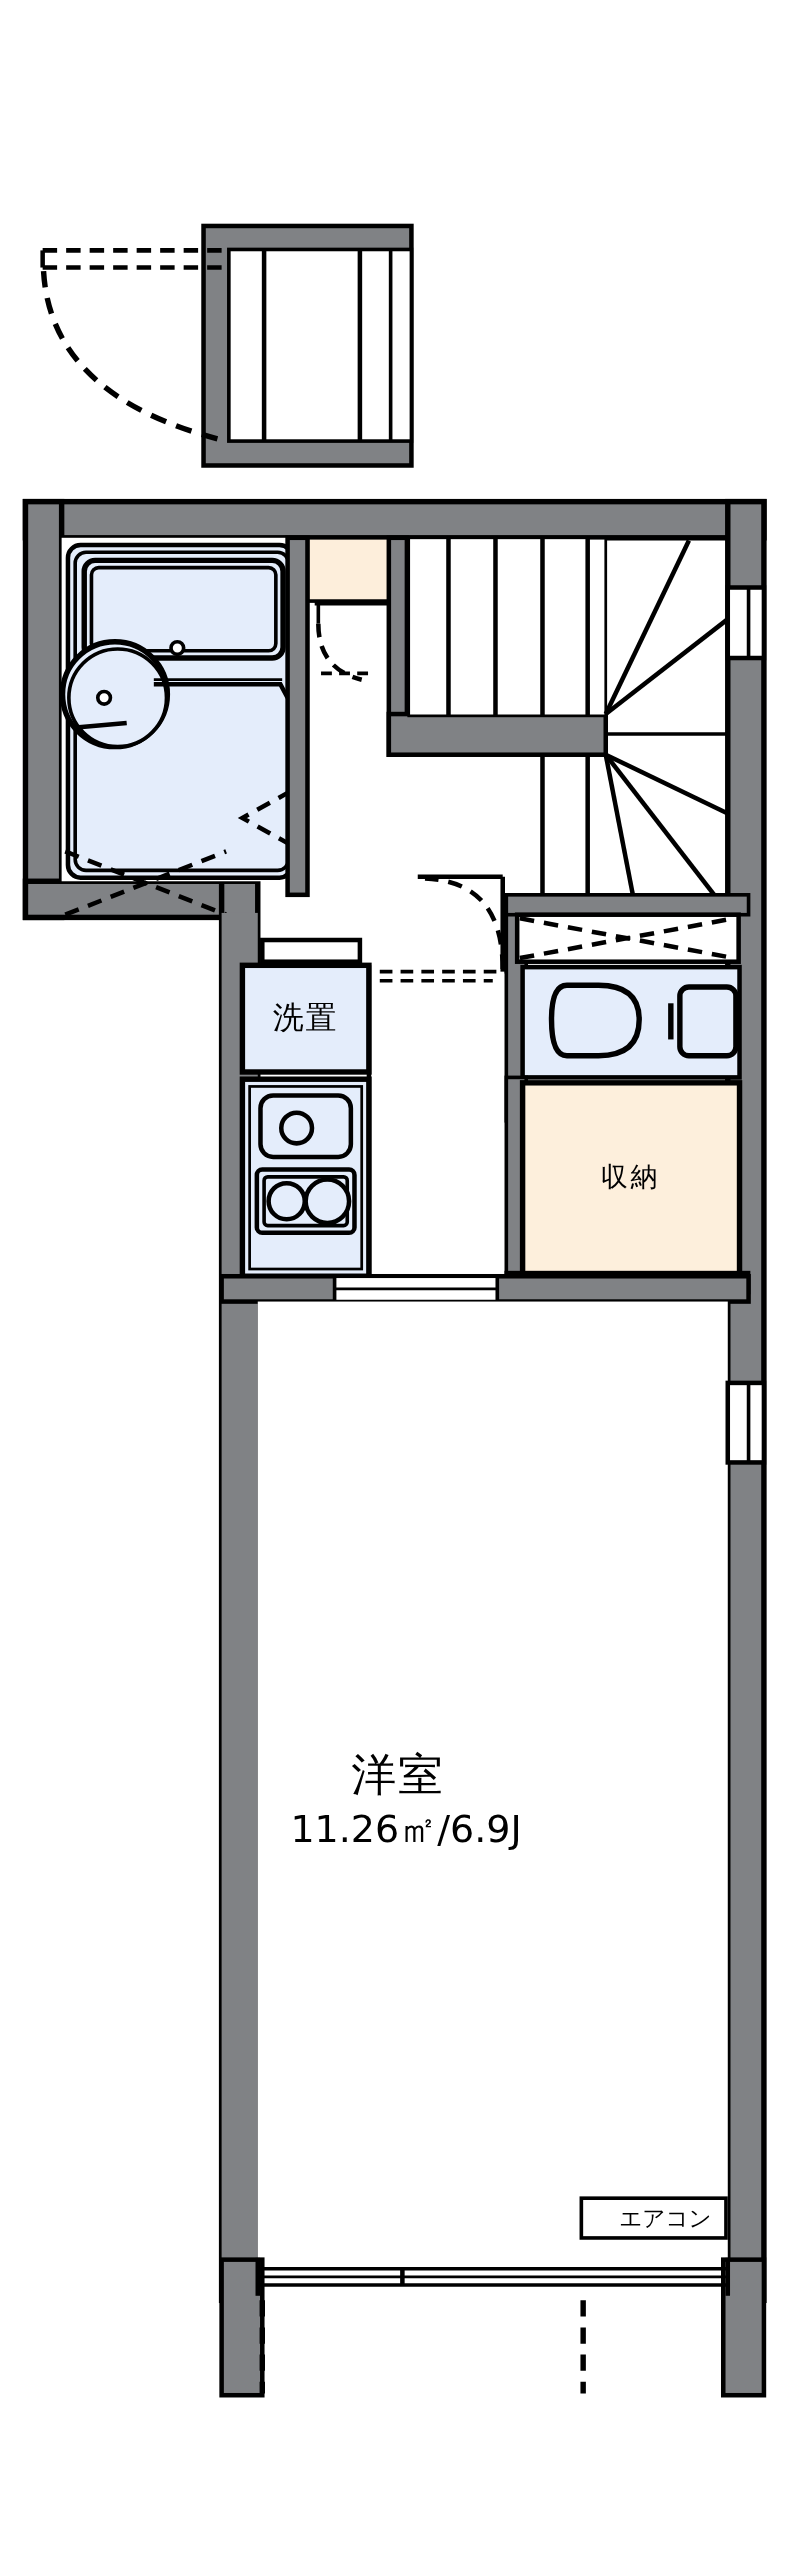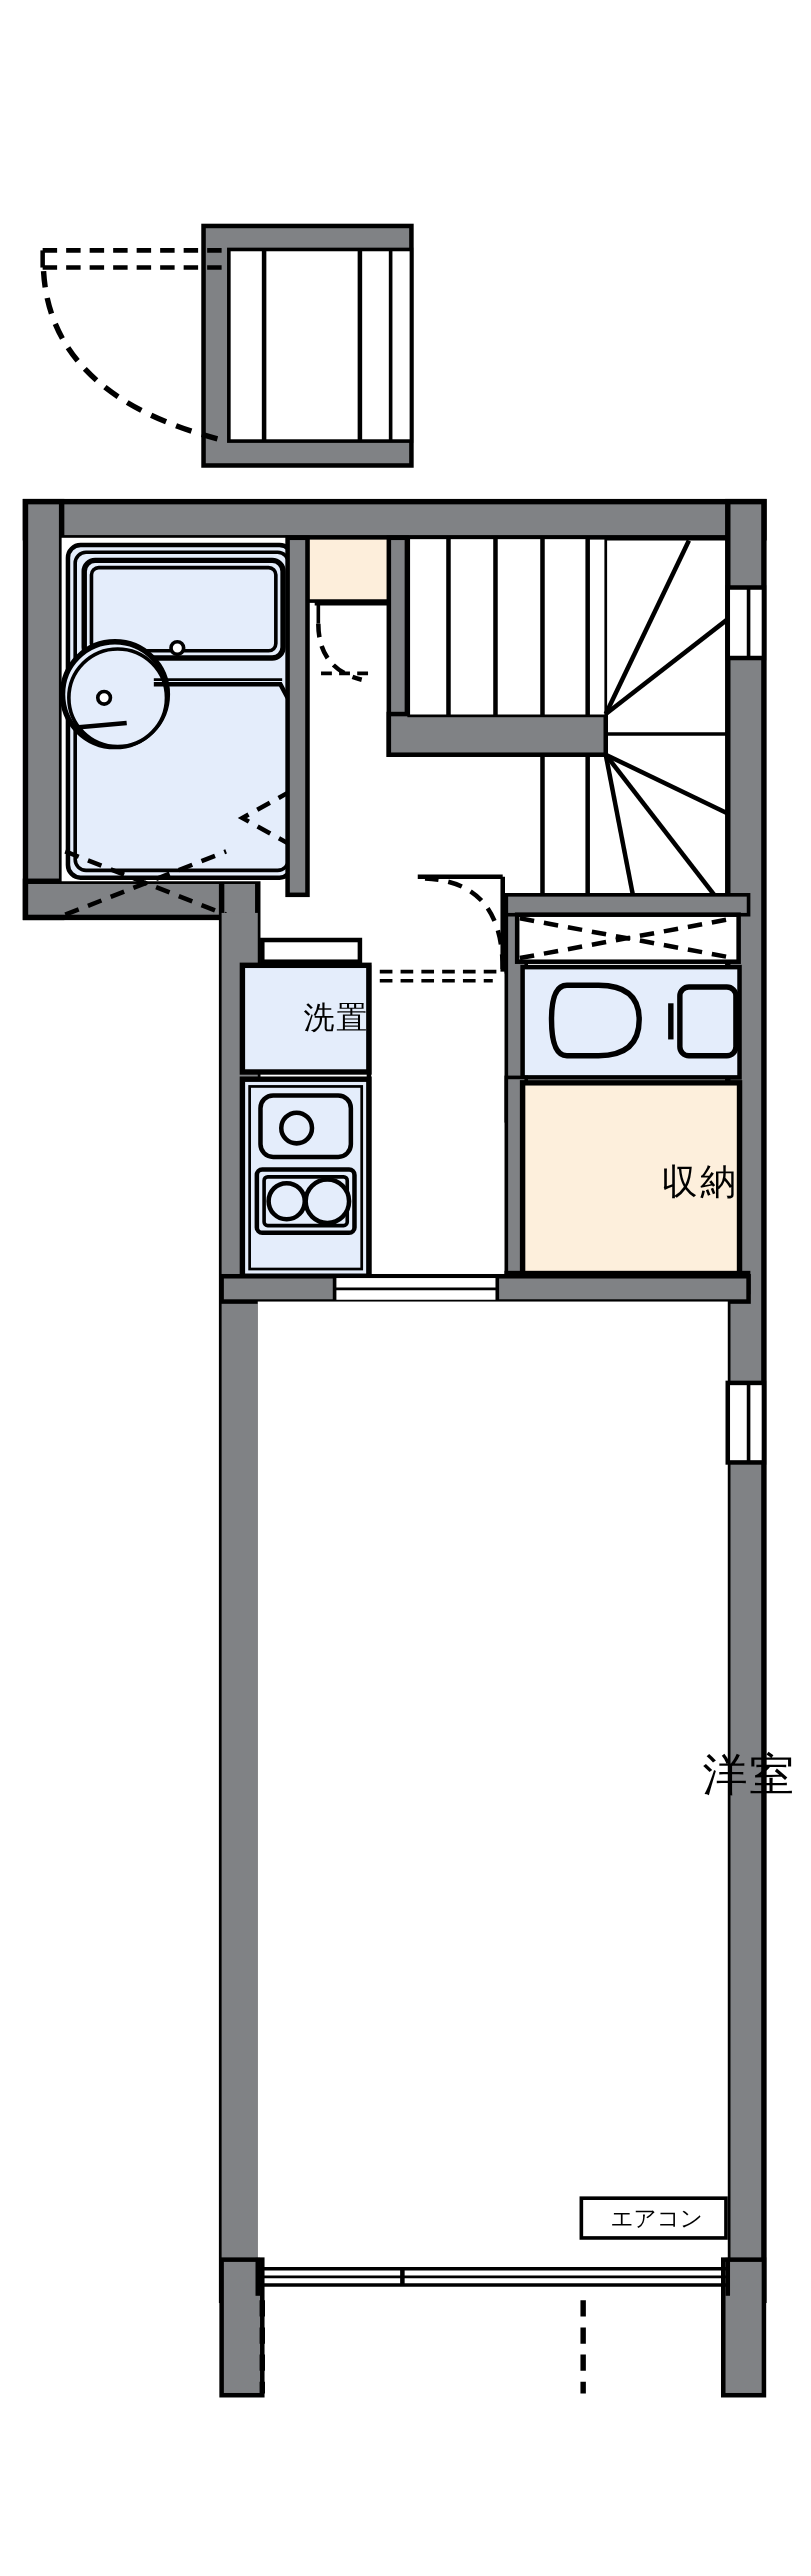--- a/index.html
+++ b/index.html
@@ -20,35 +20,35 @@
   #plan-svg {
     position: absolute;
     left: 0;
     top: 0;
     width: 812px;
     height: 2576px;
   }
   .lbl {
     position: absolute;
     color: #000000;
-    text-align: right;
+    text-align: center;
     white-space: nowrap;
     line-height: 1.15;
     font-family: "DejaVu Sans", "Liberation Sans", sans-serif;
   }
   .lbl-room-name {
     font-size: 45px;
     letter-spacing: 1.8px;
   }
   .lbl-room-area {
     font-size: 38px;
     letter-spacing: 0px;
   }
   .lbl-storage {
-    font-size: 36px;
+    font-size: 27px;
     letter-spacing: 2.7px;
   }
   .lbl-washer {
     font-size: 31px;
     letter-spacing: 1.8px;
   }
   .lbl-ac {
     font-size: 22.6px;
     letter-spacing: 0px;
   }
@@ -257,21 +257,22 @@
       <line x1="805" y1="2498" x2="805" y2="2540" stroke="#000000" stroke-width="5"></line>
 
       <path d="M 290 2545 L 290 2648" stroke="#000000" stroke-width="6" fill="none" stroke-dasharray="18 12"></path>
       <path d="M 645 2545 L 645 2648" stroke="#000000" stroke-width="6" fill="none" stroke-dasharray="18 12"></path>
     </g>
 
   </svg>
 
   <div class="lbl lbl-room-name" style="left:0; top:1749px; width:796px;">洋室</div>
 
+  <div class="lbl lbl-room-area" style="left:0; top:1808px; width:812px;">11.26㎡/6.9J</div>
 
   <div class="lbl lbl-storage" style="left:522px; top:1161px; width:217px;">収納</div>
 
   <div class="lbl lbl-washer" style="left:242px; top:1000px; width:127px;">洗置</div>
 
-  <div class="lbl lbl-ac" style="left:558px; top:2206px; width:145px;">エアコン</div>
+  <div class="lbl lbl-ac" style="left:593px; top:2206px; width:145px;">エアコン</div>
 
 </div>
 
 
 </body></html>

